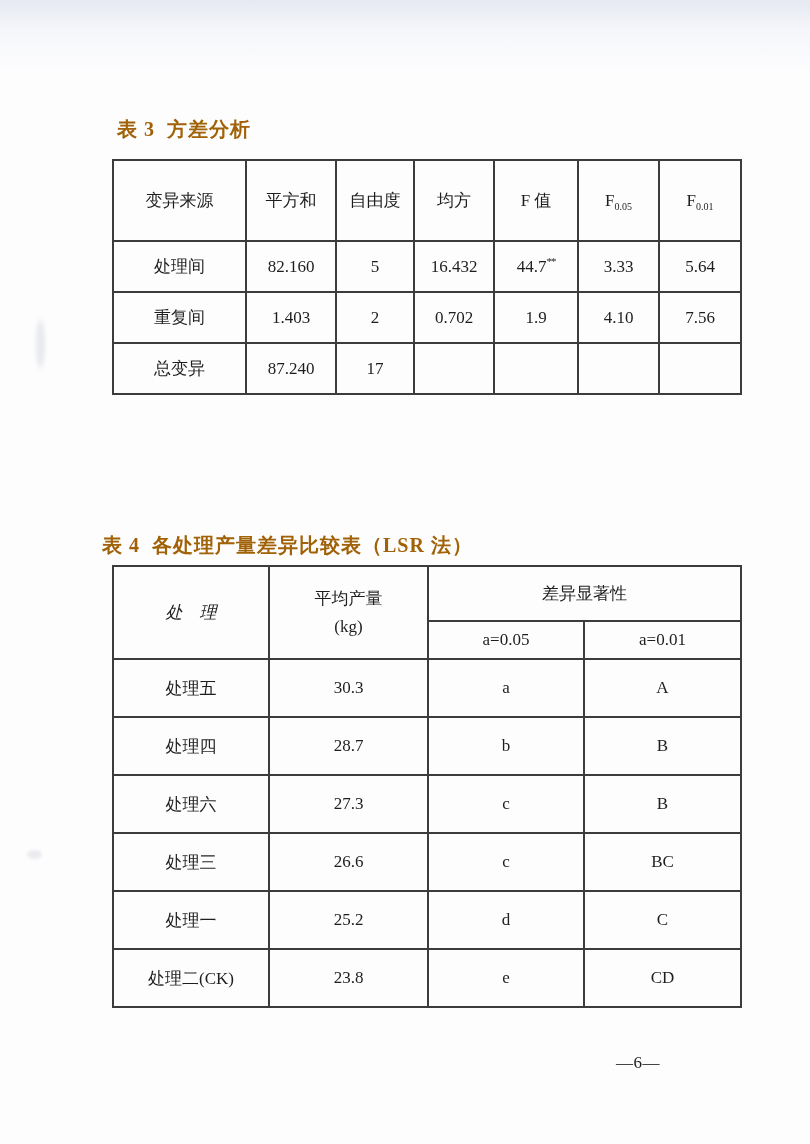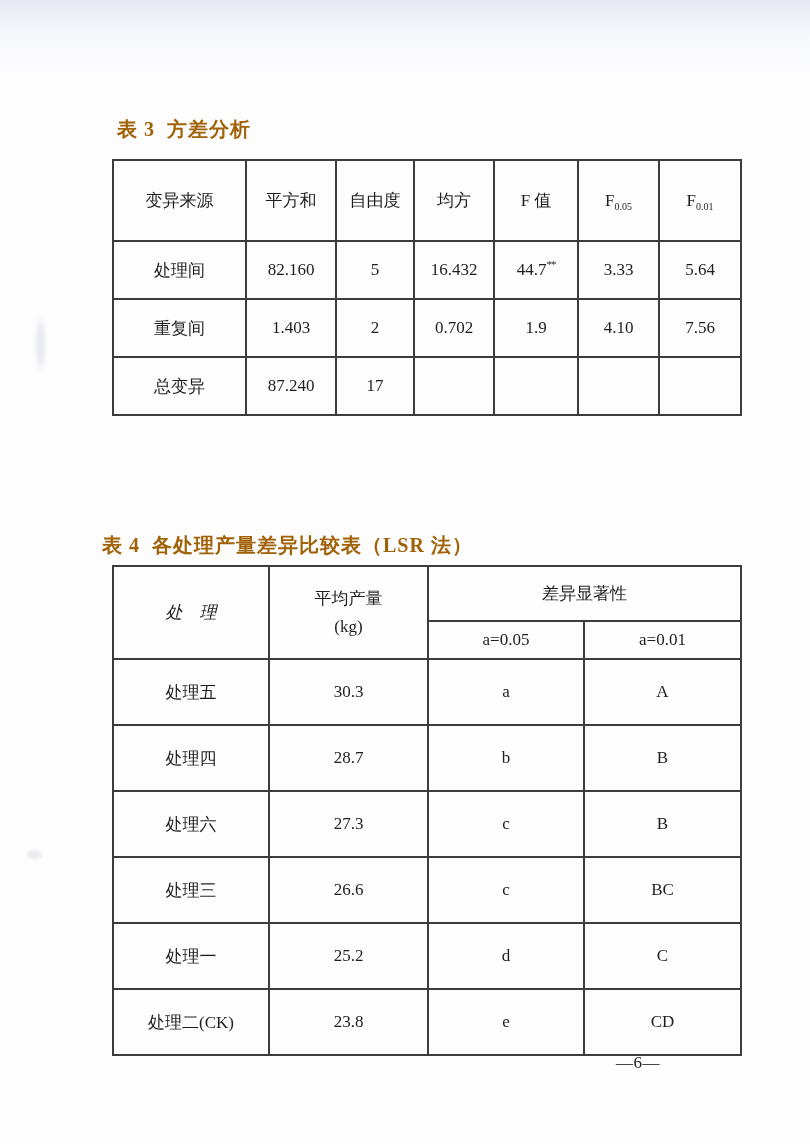--- a/index.html
+++ b/index.html
@@ -60,24 +60,24 @@
   .data-table th, .data-table td {
     border: 2px solid #3c3c3c;
     text-align: center;
     vertical-align: middle;
     font-weight: normal;
     font-size: 17px;
     padding: 0;
     color: #1e1e1e;
   }
   #table3 tr.hdr   { height: 81px; }
-  #table3 tr.row   { height: 58px; }
+  #table3 tr.row   { height: 51px; }
   #table4 tr.hrowA { height: 55px; }
   #table4 tr.hrowB { height: 38px; }
-  #table4 tr.row   { height: 66px; }
+  #table4 tr.row   { height: 58px; }
 
   .pre-space { white-space: pre; font-style: italic; }
 
   .data-table sub {
     font-size: 10px;
     line-height: 0;
   }
   .data-table sup {
     font-size: 11px;
     line-height: 0;

